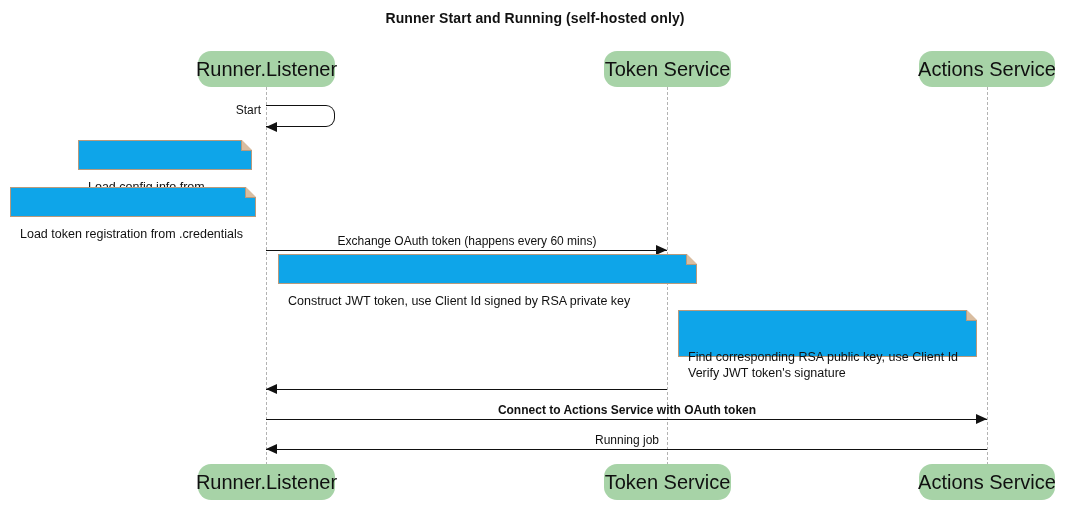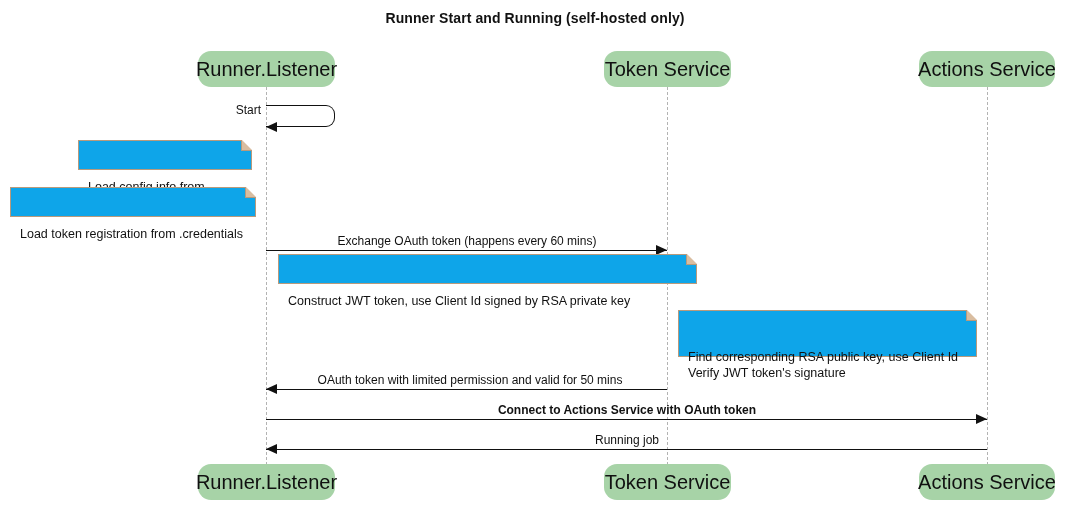--- a/index.html
+++ b/index.html
@@ -170,21 +170,20 @@
   </div>
 
   <div class="note" style="left:678px;top:310px;width:299px;height:47px;">
     <span class="fold"></span>
     <span>Find corresponding RSA public key, use Client Id
 Verify JWT token's signature</span>
   </div>
 
   <div class="msg-line" style="left:266px;top:389px;width:401px;"></div>
   <div class="arrowhead left" style="left:266px;top:384px;"></div>
-  <div class="msg-label center" style="left:470px;top:373px;">OAuth token with limited permission and valid for 50 mins</div>
 
   <div class="msg-line" style="left:266px;top:419px;width:721px;"></div>
   <div class="arrowhead right" style="left:976px;top:414px;"></div>
   <div class="msg-label center" style="left:627px;top:403px;font-weight:bold;">Connect to Actions Service with OAuth token</div>
 
   <div class="msg-line" style="left:266px;top:449px;width:721px;"></div>
   <div class="arrowhead left" style="left:266px;top:444px;"></div>
   <div class="msg-label center" style="left:627px;top:433px;">Running job</div>
 
 </div>

